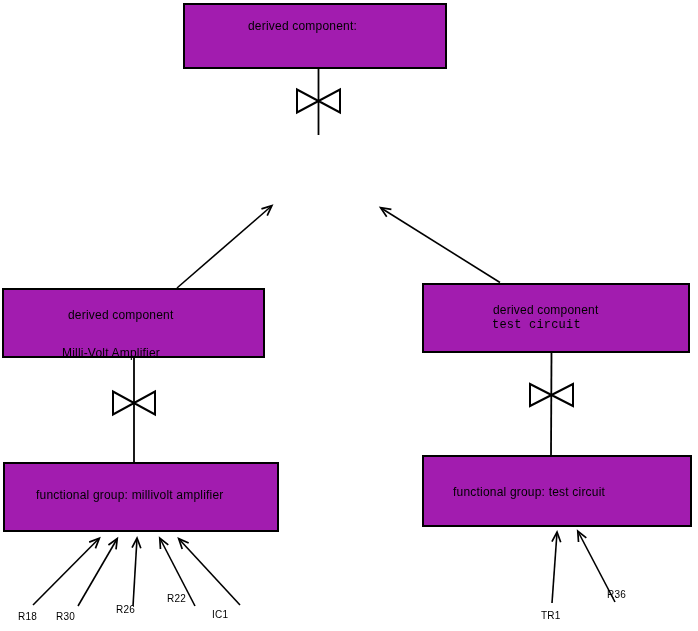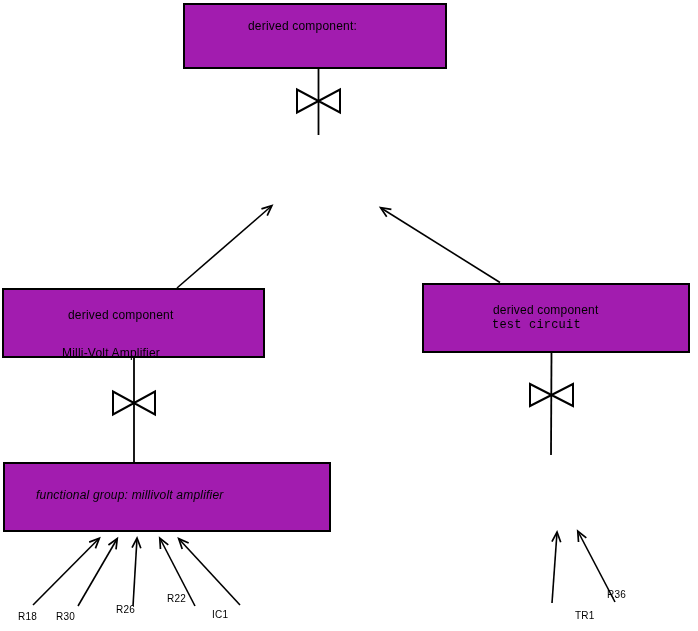--- a/index.html
+++ b/index.html
@@ -45,32 +45,32 @@
   #b-fg-testable .l1 { left:6px; top:19px; }
 
   #b-derived-mva { left:2px; top:288px; width:263px; height:70px; }
   #b-derived-mva .l1 { left:64px; top:18px; }
   #b-derived-mva .l2 { left:58px; top:34px;margin-top:22px; }
 
   #b-derived-test { left:422px; top:283px; width:268px; height:70px; }
   #b-derived-test .l1 { left:69px; top:18px; }
   #b-derived-test .l2 { left:68px; top:33px;font-family:Liberation Mono, monospace; }
 
-  #b-fg-mva { left:3px; top:462px; width:328px; height:70px;font-style:italic; }
+  #b-fg-mva { left:3px; top:462px; width:276px; height:70px; }
   #b-fg-mva .l1 { left:31px; top:24px; }
 
   #b-fg-test { left:422px; top:455px; width:270px; height:72px; }
   #b-fg-test .l1 { left:29px; top:28px; }
 
   #lbl-r18 { left:18px;  top:611px; }
   #lbl-r30 { left:56px;  top:611px; }
   #lbl-r26 { left:116px; top:604px; }
   #lbl-r22 { left:167px; top:593px; }
   #lbl-ic1 { left:212px; top:609px; }
-  #lbl-tr1 { left:541px; top:610px;margin-left:34px; }
+  #lbl-tr1 { left:541px; top:610px; }
   #lbl-r36 { left:607px; top:589px; }
 </style>
 </head>
 <body>
 
 <div class="canvas">
 
   <svg class="edge-layer" width="698" height="631" viewBox="0 0 698 631" xmlns="http://www.w3.org/2000/svg">
     <defs>
       <marker id="arrowhead" markerUnits="userSpaceOnUse" markerWidth="26" markerHeight="20" viewBox="-13 -10 26 20" refX="-0.5" refY="0" orient="auto">
@@ -111,20 +111,23 @@
 
   <div class="box" id="b-derived-test">
     <div class="t l1">derived component</div>
     <div class="t l2">test circuit</div>
   </div>
 
   <div class="box" id="b-fg-mva">
     <div class="t l1">functional group: millivolt amplifier</div>
   </div>
 
+  <div class="box" id="b-fg-test">
+    <div class="t l1">functional group: test circuit</div>
+  </div>
 
   <span class="lbl" id="lbl-r18">R18</span>
   <span class="lbl" id="lbl-r30">R30</span>
   <span class="lbl" id="lbl-r26">R26</span>
   <span class="lbl" id="lbl-r22">R22</span>
   <span class="lbl" id="lbl-ic1">IC1</span>
   <span class="lbl" id="lbl-tr1">TR1</span>
   <span class="lbl" id="lbl-r36">R36</span>
 
 </div>

